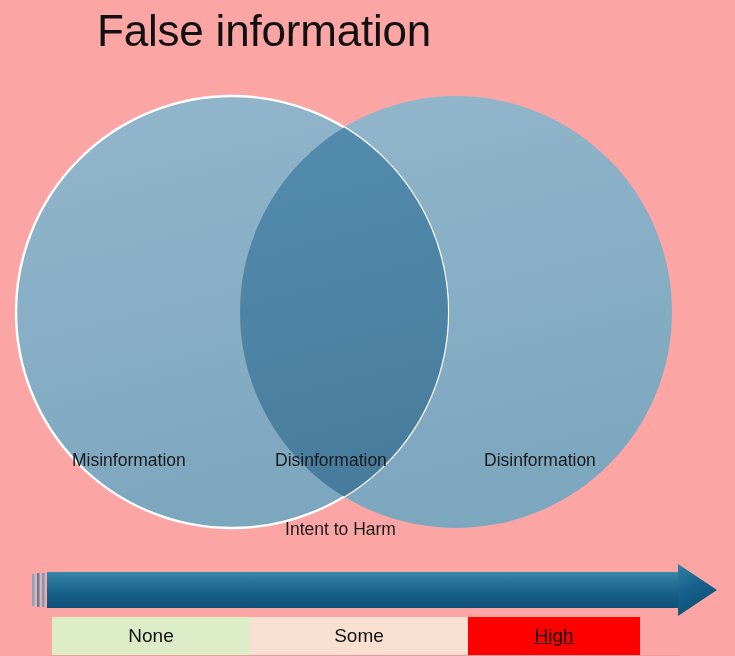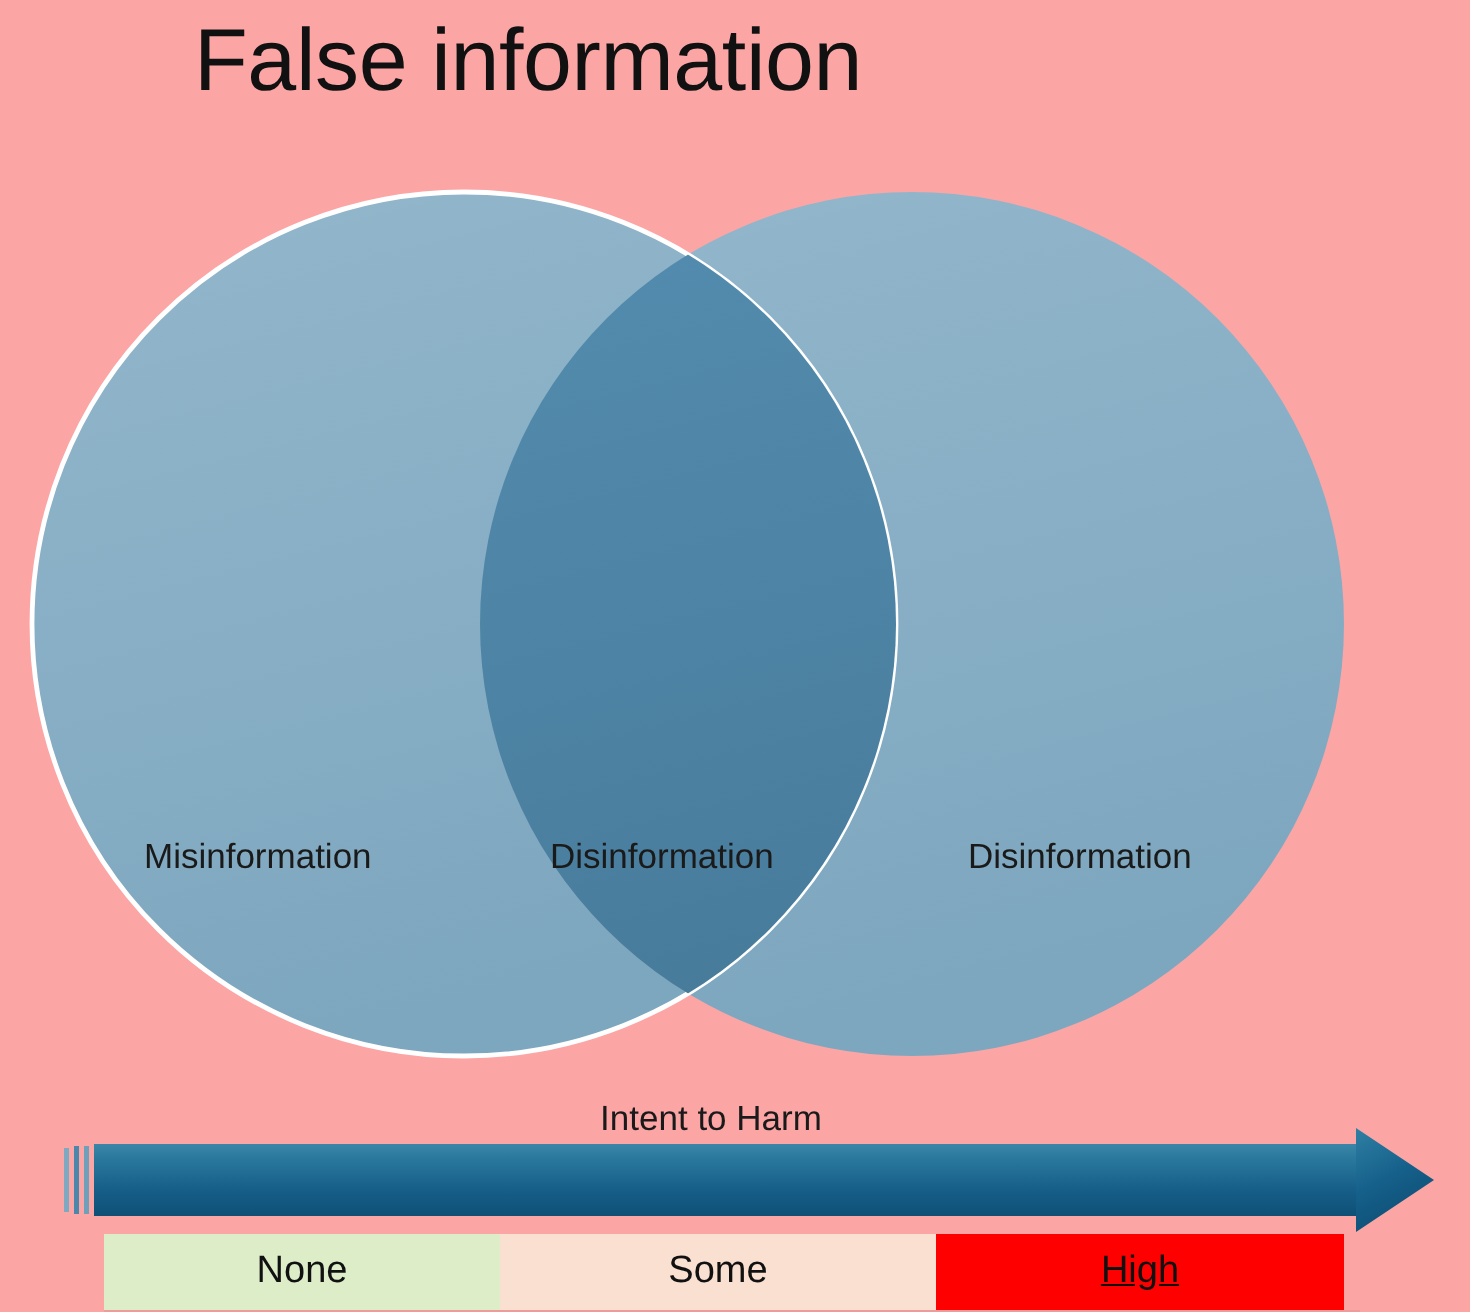--- a/index.html
+++ b/index.html
@@ -44,35 +44,35 @@
   #venn svg {
     display: block;
   }
 
   .venn-label {
     position: absolute;
     font-size: 17.5px;
     color: #1a1a1a;
     white-space: nowrap;
     text-align: right;
+    margin-top: 32px;
   }
   #label-mis  { left: 72px;  top: 340px; }
   #label-dis  { left: 275px; top: 340px; }
   #label-mal  { left: 484px; top: 340px; }
 
   
   #intent-caption {
     position: absolute;
     left: 0;
-    top: 549px;
+    top: 519px;
     width: 681px;
     text-align: center;
     font-size: 17.5px;
     color: #1a1a1a;
-    padding-left: 15px;
   }
 
   
   #arrow {
     position: absolute;
     left: 30px;
     top: 562px;
     width: 700px;
     height: 58px;
   }
@@ -90,21 +90,21 @@
   .scale-seg {
     display: flex;
     align-items: center;
     justify-content: center;
     font-size: 19px;
     color: #111111;
     height: 100%;
   }
   #seg-none { width: 198px; }
   #seg-some { width: 218px; }
-  #seg-high { width: 204px; text-decoration: underline; }
+  #seg-high { width: 172px; text-decoration: underline; }
 </style>
 </head>
 <body>
 
 <div id="slide">
 
   <div id="title">False information</div>
 
   <div id="venn">
     <svg width="735" height="470" viewBox="0 0 735 470">

